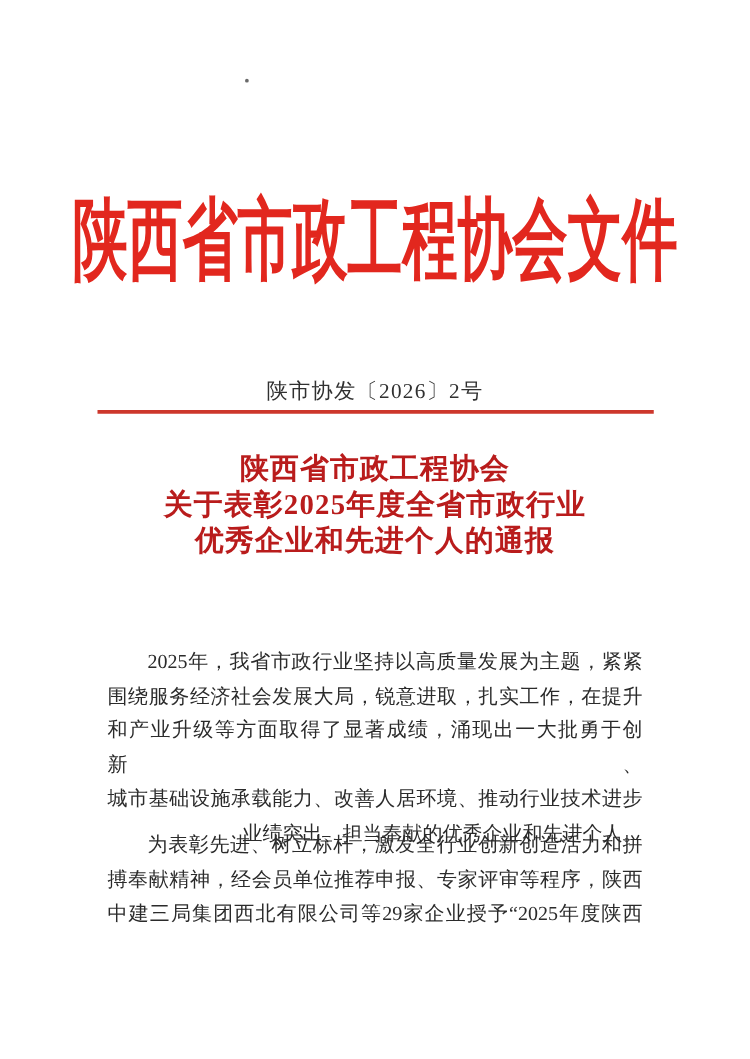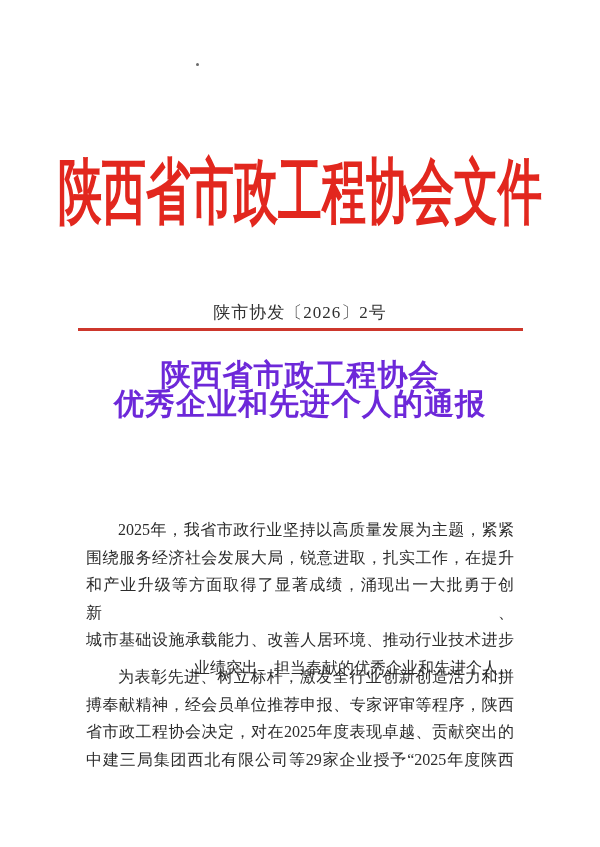--- a/index.html
+++ b/index.html
@@ -61,23 +61,23 @@
     height: 3px;
     background: var(--rule-red, #cd372c);
   }
   .doc-title {
     position: absolute;
     top: 360px;
     left: 0;
     width: 600px;
     text-align: center;
     font-weight: bold;
-    font-size: 30px;
+    font-size: 23px;
     line-height: 29px;
-    color: #6d28d9;
+    color: #b91c1c;
     letter-spacing: 1px;
   }
   .salutation {
     position: absolute;
     top: 486px;
     left: 86px;
     font-size: 17px;
     color: var(--text, #2b2b2b);
   }
   .para {
@@ -113,32 +113,32 @@
   <div class="banner">
     <span class="banner-text">陕西省市政工程协会文件</span>
   </div>
 
   <div class="docnum">陕市协发〔2026〕2号</div>
 
   <div class="redline"></div>
 
   <div class="doc-title">
     <div class="title-line">陕西省市政工程协会</div>
+    <div class="title-line">关于表彰2025年度全省市政行业</div>
     <div class="title-line">优秀企业和先进个人的通报</div>
   </div>
 
 
   <div class="para para-1">
     <div class="bline indent just">2025年，我省市政行业坚持以高质量发展为主题，紧紧</div>
     <div class="bline just">围绕服务经济社会发展大局，锐意进取，扎实工作，在提升</div>
     <div class="bline just">和产业升级等方面取得了显著成绩，涌现出一大批勇于创新、</div>
     <div class="bline just">城市基础设施承载能力、改善人居环境、推动行业技术进步</div>
     <div class="bline">业绩突出、担当奉献的优秀企业和先进个人。</div>
   </div>
 
   <div class="para para-2">
     <div class="bline indent just">为表彰先进、树立标杆，激发全行业创新创造活力和拼</div>
     <div class="bline just">搏奉献精神，经会员单位推荐申报、专家评审等程序，陕西</div>
-    <div class="bline just">省市政工程协会决定，对在2025年度表现卓越、贡献突出的</div>
     <div class="bline just">中建三局集团西北有限公司等29家企业授予“2025年度陕西</div>
   </div>
 
 </div>
 
 </body></html>

